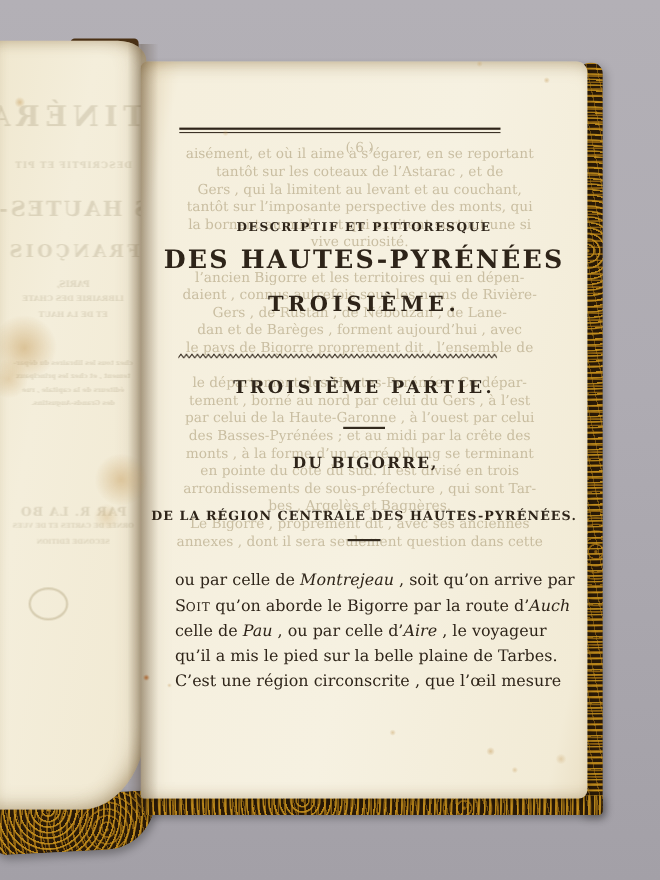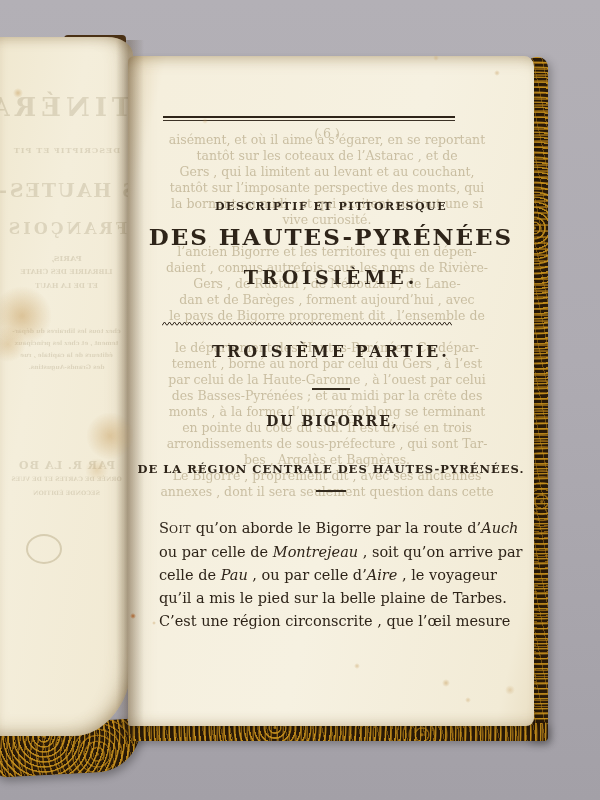--- a/index.html
+++ b/index.html
@@ -145,22 +145,22 @@
     </div>
 
     <div class="h-part">TROISIÈME PARTIE.</div>
     <div class="srule srule1"></div>
 
     <div class="h-section">DU BIGORRE,</div>
     <div class="h-region">DE LA RÉGION CENTRALE DES HAUTES-PYRÉNÉES.</div>
     <div class="srule srule2"></div>
 
     <div class="body-par">
+        <div class="b-line">ou par celle de <span class="it">Montrejeau</span> , soit qu’on arrive par</div>
         <div class="b-line">S<span class="sc">OIT</span> qu’on aborde le Bigorre par la route d’<span class="it">Auch</span></div>
-        <div class="b-line">ou par celle de <span class="it">Montrejeau</span> , soit qu’on arrive par</div>
         <div class="b-line">celle de <span class="it">Pau</span> , ou par celle d’<span class="it">Aire</span> , le voyageur</div>
         <div class="b-line">qu’il a mis le pied sur la belle plaine de Tarbes.</div>
         <div class="b-line">C’est une région circonscrite , que l’œil mesure</div>
       </div>
   </div>
 
   <div class="gutter-shadow"></div>
   <div>
       <div class="fox" style="left: -8px; top: 286px; width: 60px; height: 60px; opacity: 0.5; background: radial-gradient(circle, rgb(196, 154, 88) 0%, rgba(200, 160, 90, 0) 70%);"></div>
       <div class="fox" style="left: -10px; top: 326px; width: 36px; height: 36px; opacity: 0.35; background: radial-gradient(circle, rgb(196, 154, 88) 0%, rgba(200, 160, 90, 0) 70%);"></div>

